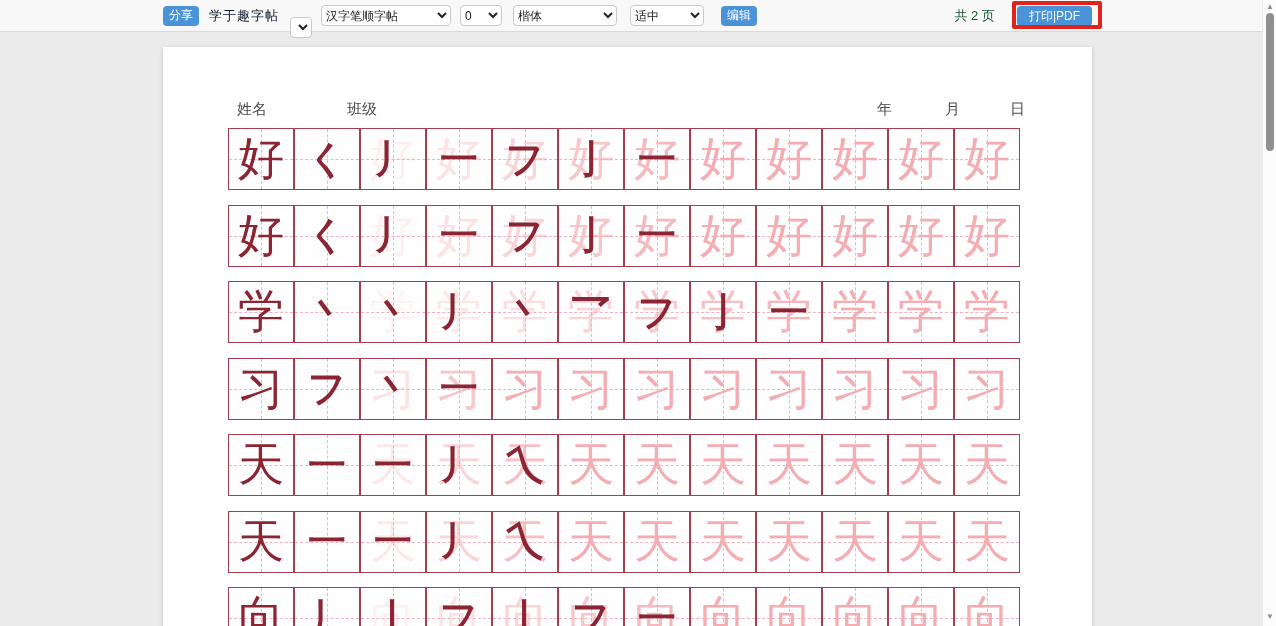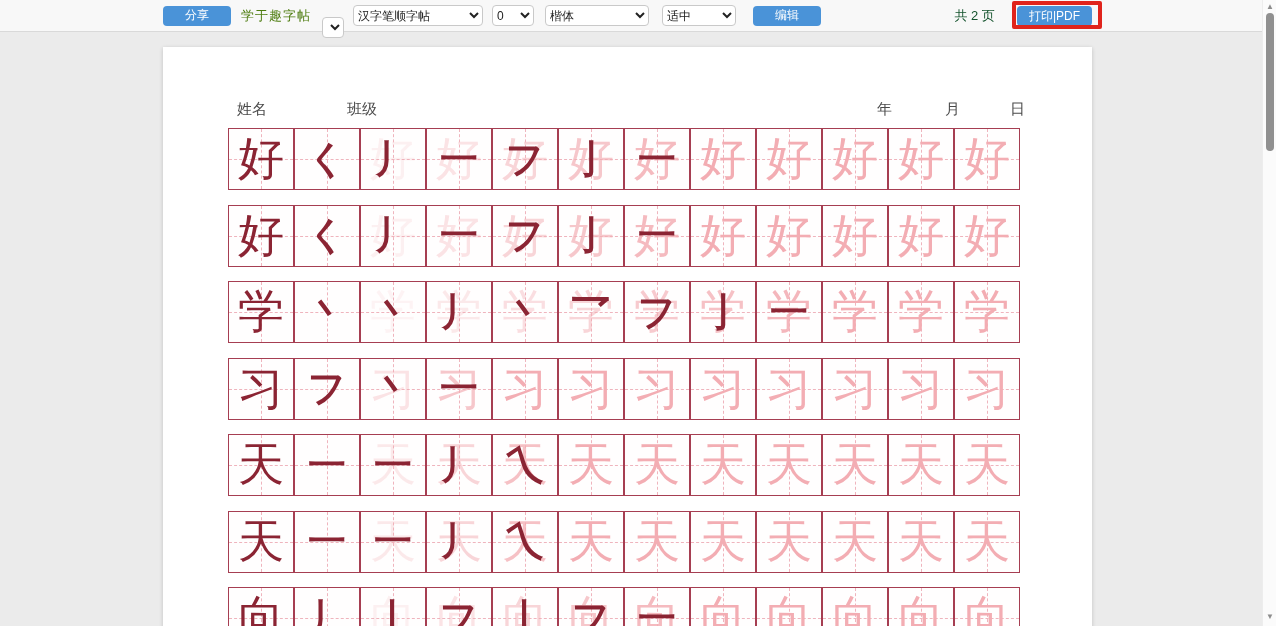--- a/index.html
+++ b/index.html
@@ -8,24 +8,24 @@
 
   
   .toolbar{
     position:absolute; left:0; top:0; width:1276px; height:32px;
     background:#f8f8f8; border-bottom:1px solid #d9d9d9;
     display:flex; align-items:center; z-index:5;
   }
   .tb-left{ display:flex; align-items:center; margin-left:163px; }
   .btn-blue{
     background:#4a93d8; color:#fff; border:none; border-radius:4px;
-    font-size:12px; height:20px; padding:0 22px; cursor:pointer;
+    font-size:12px; height:20px; padding:0 6px; cursor:pointer;
     font-family:"Liberation Sans", sans-serif;
   }
-  .site-title{ font-size:13px; color:#4d7c0f; margin:0 11px 0 10px; letter-spacing:1px; }
+  .site-title{ font-size:13px; color:#0f172a; margin:0 11px 0 10px; letter-spacing:1px; }
   .tb-select{
     height:21px; font-size:12px; color:#222; background:#fff;
     border:1px solid #c9c9c9; border-radius:4px; margin-right:9px;
     font-family:"Liberation Sans", sans-serif;
   }
   .sel-size{ width:22px;margin-top:23px; }
   .sel-type{ width:130px; }
   .sel-zero{ width:42px; }
   .sel-face{ width:104px; margin-left:2px; margin-right:13px; }
   .sel-density{ width:74px; margin-right:17px; }

